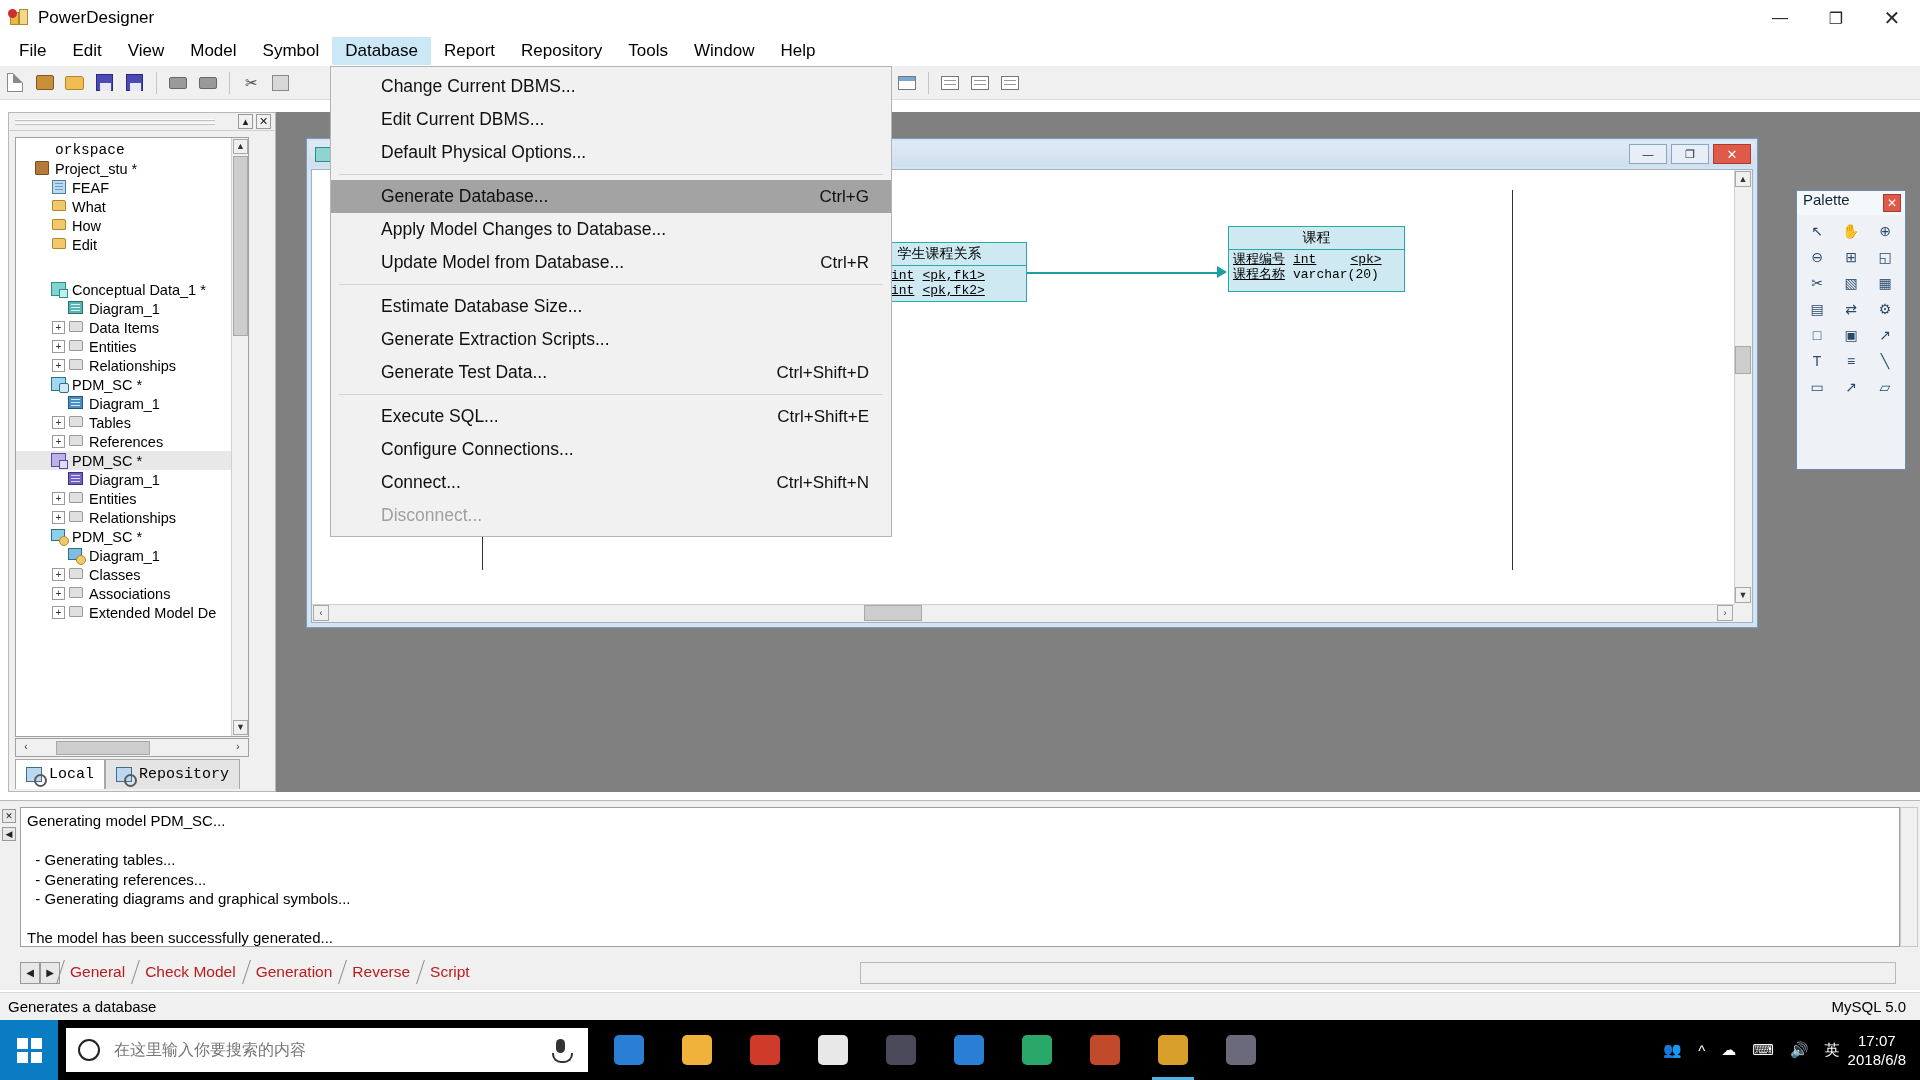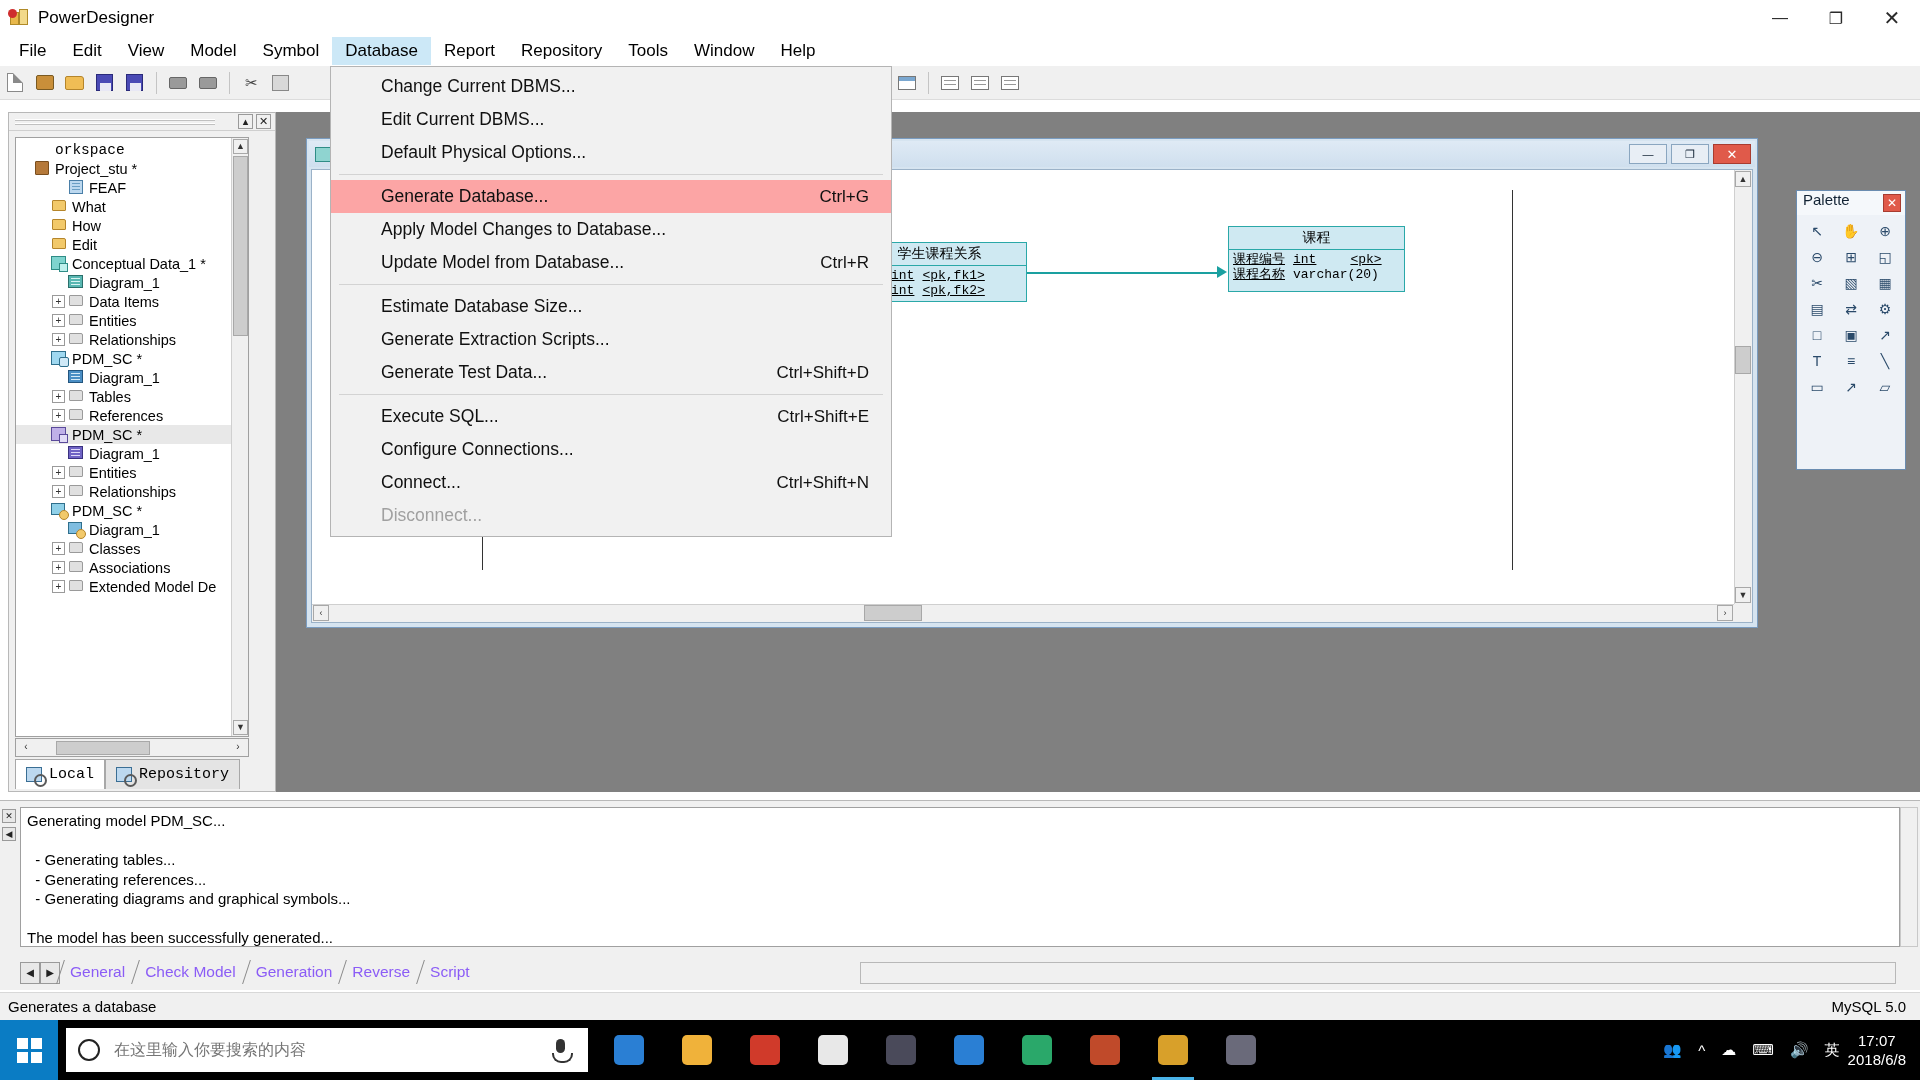--- a/index.html
+++ b/index.html
@@ -202,21 +202,21 @@
                  border:1px solid #9a9a9a; font-size:9px; text-align:center; line-height:12px; color:#222;}
   .out-text {
     position:absolute; left:20px; top:6px; right:20px; height:140px; background:#ffffff;
     border:1px solid #a0a0a0; padding:3px 6px; font-size:15px; color:#000; line-height:19.5px;
     overflow:hidden; white-space:pre;
   }
   .out-vs { position:absolute; right:2px; top:6px; width:18px; height:140px; background:#f0f0f0; border:1px solid #c8c8c8;}
   .out-tabs { position:absolute; left:20px; bottom:6px; height:26px; display:flex; align-items:flex-end; }
   .ot-nav { width:20px; height:22px; border:1px solid #9a9a9a; background:#e8e8e8; font-size:10px;
             text-align:center; line-height:20px; color:#222; }
-  .ot-tab { height:24px; padding:0 10px; font-size:15.5px; color:#8b5cf6; display:flex; align-items:center;
+  .ot-tab { height:24px; padding:0 10px; font-size:15.5px; color:#b91c1c; display:flex; align-items:center;
             position:relative; }
   .ot-tab:before { content:""; position:absolute; left:0; top:0; bottom:0; width:10px;
                    border-left:1px solid #8a8a8a; transform:skewX(-18deg);}
   .out-hs { position:absolute; left:860px; bottom:6px; right:24px; height:22px; background:#f0f0f0; border:1px solid #b8b8b8;}
 
   
   .statusbar {
     position:absolute; left:0; top:992px; width:1920px; height:28px; background:#f0f0f0;
     display:flex; align-items:center; border-top:1px solid #d8d8d8;
   }
@@ -244,21 +244,21 @@
   .tray-item { margin:0 8px; font-size:15px; color:#fff; display:flex; align-items:center; }
   .clock { text-align:center; line-height:19px; font-size:15px; color:#fff; margin-right:14px; }
 
   
   .dropdown {
     position:absolute; left:330px; top:66px; width:562px;
     background:#f1f1f1; border:1px solid #b4b4b4; z-index:50;
     padding:3px 0 4px 0;
   }
   .dd-item { height:33px; display:flex; align-items:center; font-size:17.5px; color:#101010; padding-left:50px; position:relative;}
-  .dd-item.sel { background:#fca5a5; }
+  .dd-item.sel { background:#a3a3a3; }
   .dd-item.disabled { color:#a0a0a0; }
   .dd-sc { position:absolute; right:22px; font-size:17px; color:#101010;}
   .dd-sep { height:1px; background:#d3d3d3; margin:5px 8px; }
 </style>
 </head>
 <body>
 
 <div id="app">
 
   <div class="titlebar">
@@ -375,21 +375,21 @@
             <div class="nicon-wrap"></div>
             <span>orkspace</span>
           </div>
           <div class="node" style="padding-left: 2px;">
             <div class="plus blank"></div>
             <div class="nicon-wrap">
               <div class="i-proj"></div>
             </div>
             <span>Project_stu *</span>
           </div>
-          <div class="node" style="padding-left: 36px;">
+          <div class="node" style="padding-left: 19px;">
             <div class="plus blank"></div>
             <div class="nicon-wrap">
               <div class="i-feaf"></div>
             </div>
             <span>FEAF</span>
           </div>
           <div class="node" style="padding-left: 19px;">
             <div class="plus blank"></div>
             <div class="nicon-wrap">
               <div class="i-fold"></div>
@@ -403,21 +403,21 @@
             </div>
             <span>How</span>
           </div>
           <div class="node" style="padding-left: 19px;">
             <div class="plus blank"></div>
             <div class="nicon-wrap">
               <div class="i-fold"></div>
             </div>
             <span>Edit</span>
           </div>
-          <div class="node" style="padding-left: 19px;">
+          <div class="node" style="padding-left: 19px; margin-top: 26px;">
             <div class="plus blank"></div>
             <div class="nicon-wrap">
               <div class="i-cdm"></div>
             </div>
             <span>Conceptual Data_1 *</span>
           </div>
           <div class="node" style="padding-left: 36px;">
             <div class="plus blank"></div>
             <div class="nicon-wrap">
               <div class="i-diag"></div>

